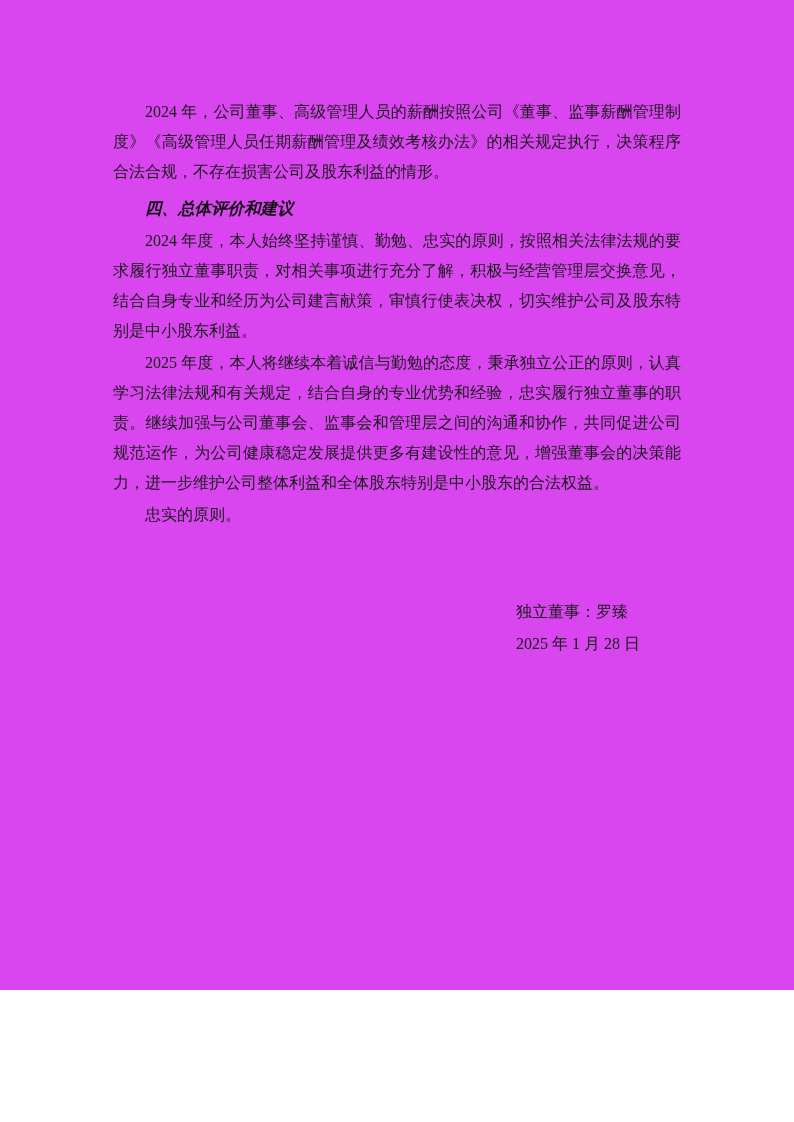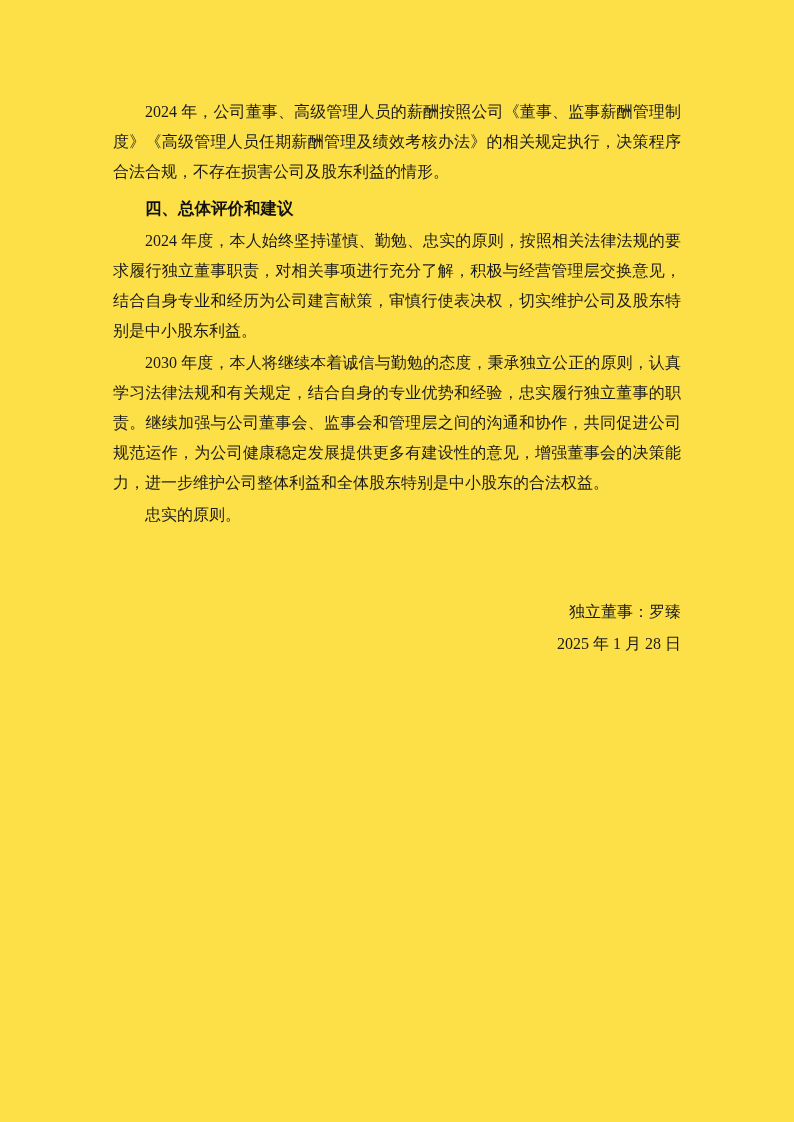--- a/index.html
+++ b/index.html
@@ -3,22 +3,22 @@
 <meta charset="utf-8">
 <style>
   html, body {
     margin: 0;
     padding: 0;
     background: #ffffff;
   }
   .page {
     position: relative;
     width: 794px;
-    height: 1122px;
-    background: #fde047;
+    height: 990px;
+    background: #d946ef;
     overflow: hidden;
     font-family: "Liberation Serif", "DejaVu Serif", serif;
     color: #1a1a1a;
   }
   .content {
     position: absolute;
     left: 113px;
     top: 97px;
     width: 568px;
   }
@@ -32,43 +32,43 @@
     word-break: break-all;
   }
   .heading {
     font-family: "Liberation Sans", "DejaVu Sans", sans-serif;
     font-size: 16.5px;
     line-height: 30px;
     font-weight: 700;
     text-indent: 32px;
     margin: 6px 0 3px 0;
     color: #111111;
+    font-style: italic;
   }
   .signature {
     margin-top: 66px;
     padding-left: 403px;
     font-size: 16px;
     line-height: 32px;
     white-space: nowrap;
-    text-align: right;
   }
 </style>
 </head>
 <body>
 
 <div class="page">
   <div class="content">
 
     <p class="para">2024 年，公司董事、高级管理人员的薪酬按照公司《董事、监事薪酬管理制度》《高级管理人员任期薪酬管理及绩效考核办法》的相关规定执行，决策程序合法合规，不存在损害公司及股东利益的情形。</p>
 
     <h2 class="heading">四、总体评价和建议</h2>
 
     <p class="para">2024 年度，本人始终坚持谨慎、勤勉、忠实的原则，按照相关法律法规的要求履行独立董事职责，对相关事项进行充分了解，积极与经营管理层交换意见，结合自身专业和经历为公司建言献策，审慎行使表决权，切实维护公司及股东特别是中小股东利益。</p>
 
-    <p class="para">2030 年度，本人将继续本着诚信与勤勉的态度，秉承独立公正的原则，认真学习法律法规和有关规定，结合自身的专业优势和经验，忠实履行独立董事的职责。继续加强与公司董事会、监事会和管理层之间的沟通和协作，共同促进公司规范运作，为公司健康稳定发展提供更多有建设性的意见，增强董事会的决策能力，进一步维护公司整体利益和全体股东特别是中小股东的合法权益。</p>
+    <p class="para">2025 年度，本人将继续本着诚信与勤勉的态度，秉承独立公正的原则，认真学习法律法规和有关规定，结合自身的专业优势和经验，忠实履行独立董事的职责。继续加强与公司董事会、监事会和管理层之间的沟通和协作，共同促进公司规范运作，为公司健康稳定发展提供更多有建设性的意见，增强董事会的决策能力，进一步维护公司整体利益和全体股东特别是中小股东的合法权益。</p>
 
     <p class="para">忠实的原则。</p>
 
     <div class="signature">
       <div>独立董事：罗臻</div>
       <div>2025 年 1 月 28 日</div>
     </div>
 
   </div>
 </div>

